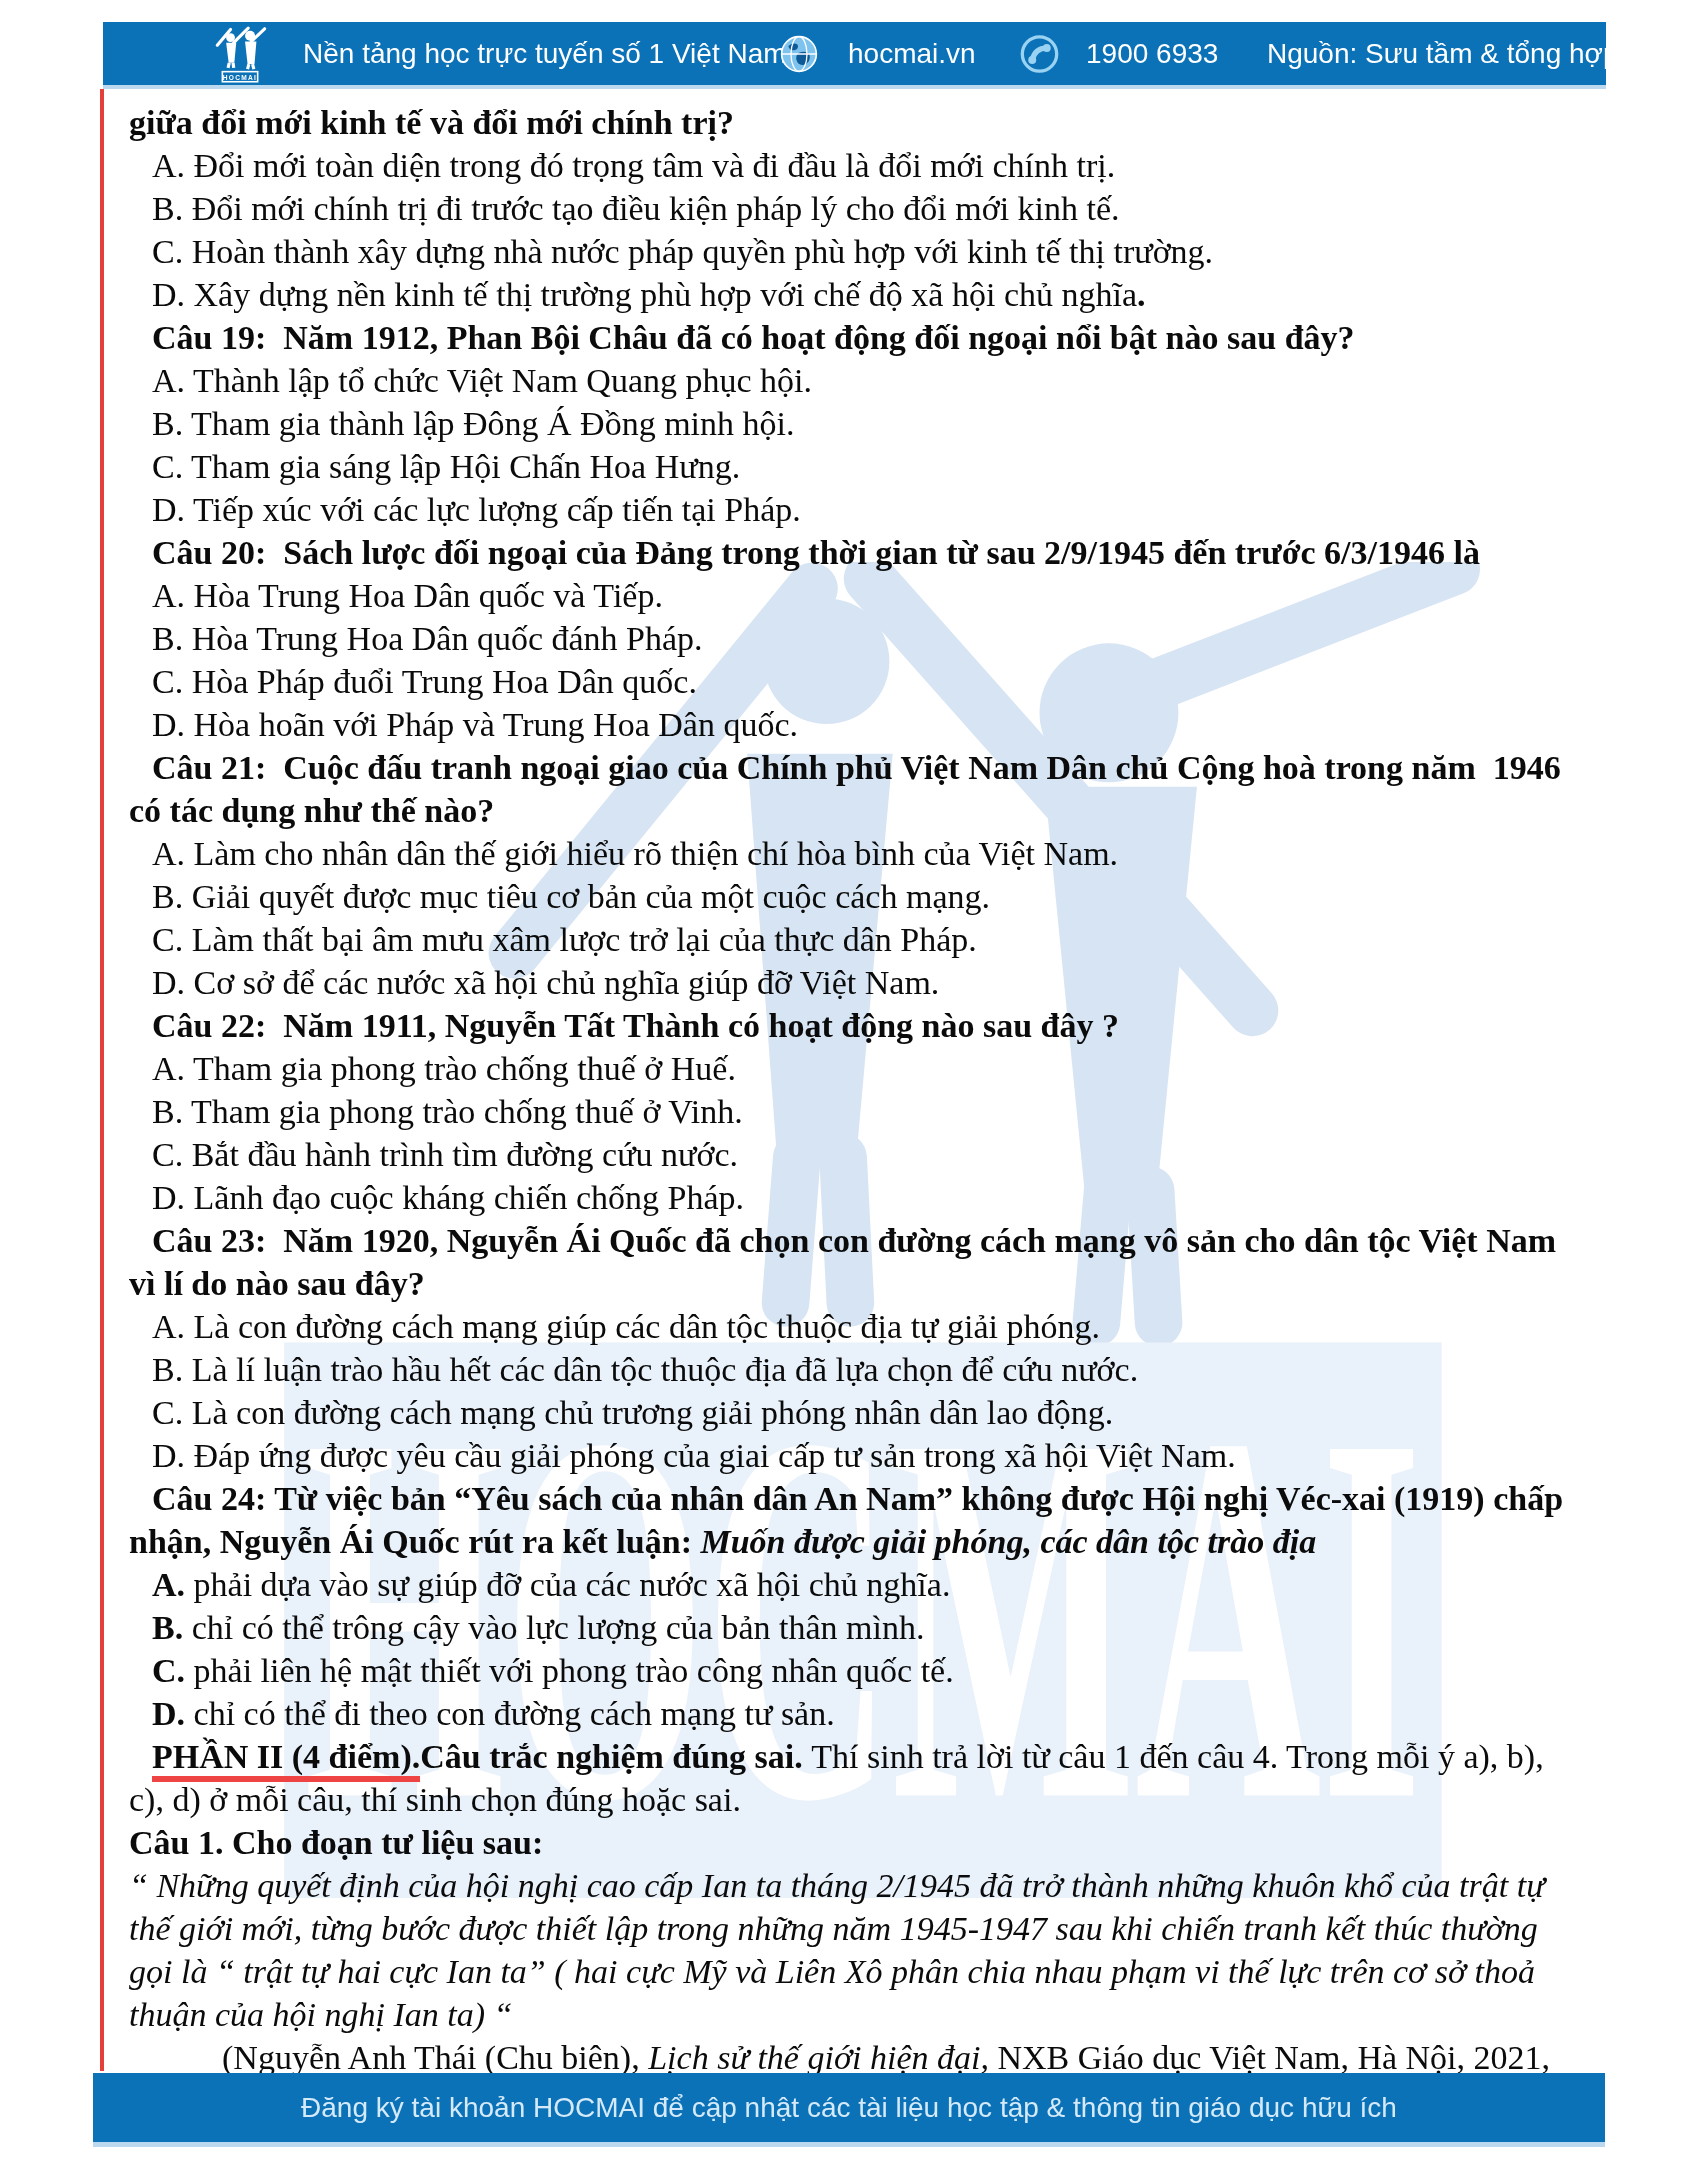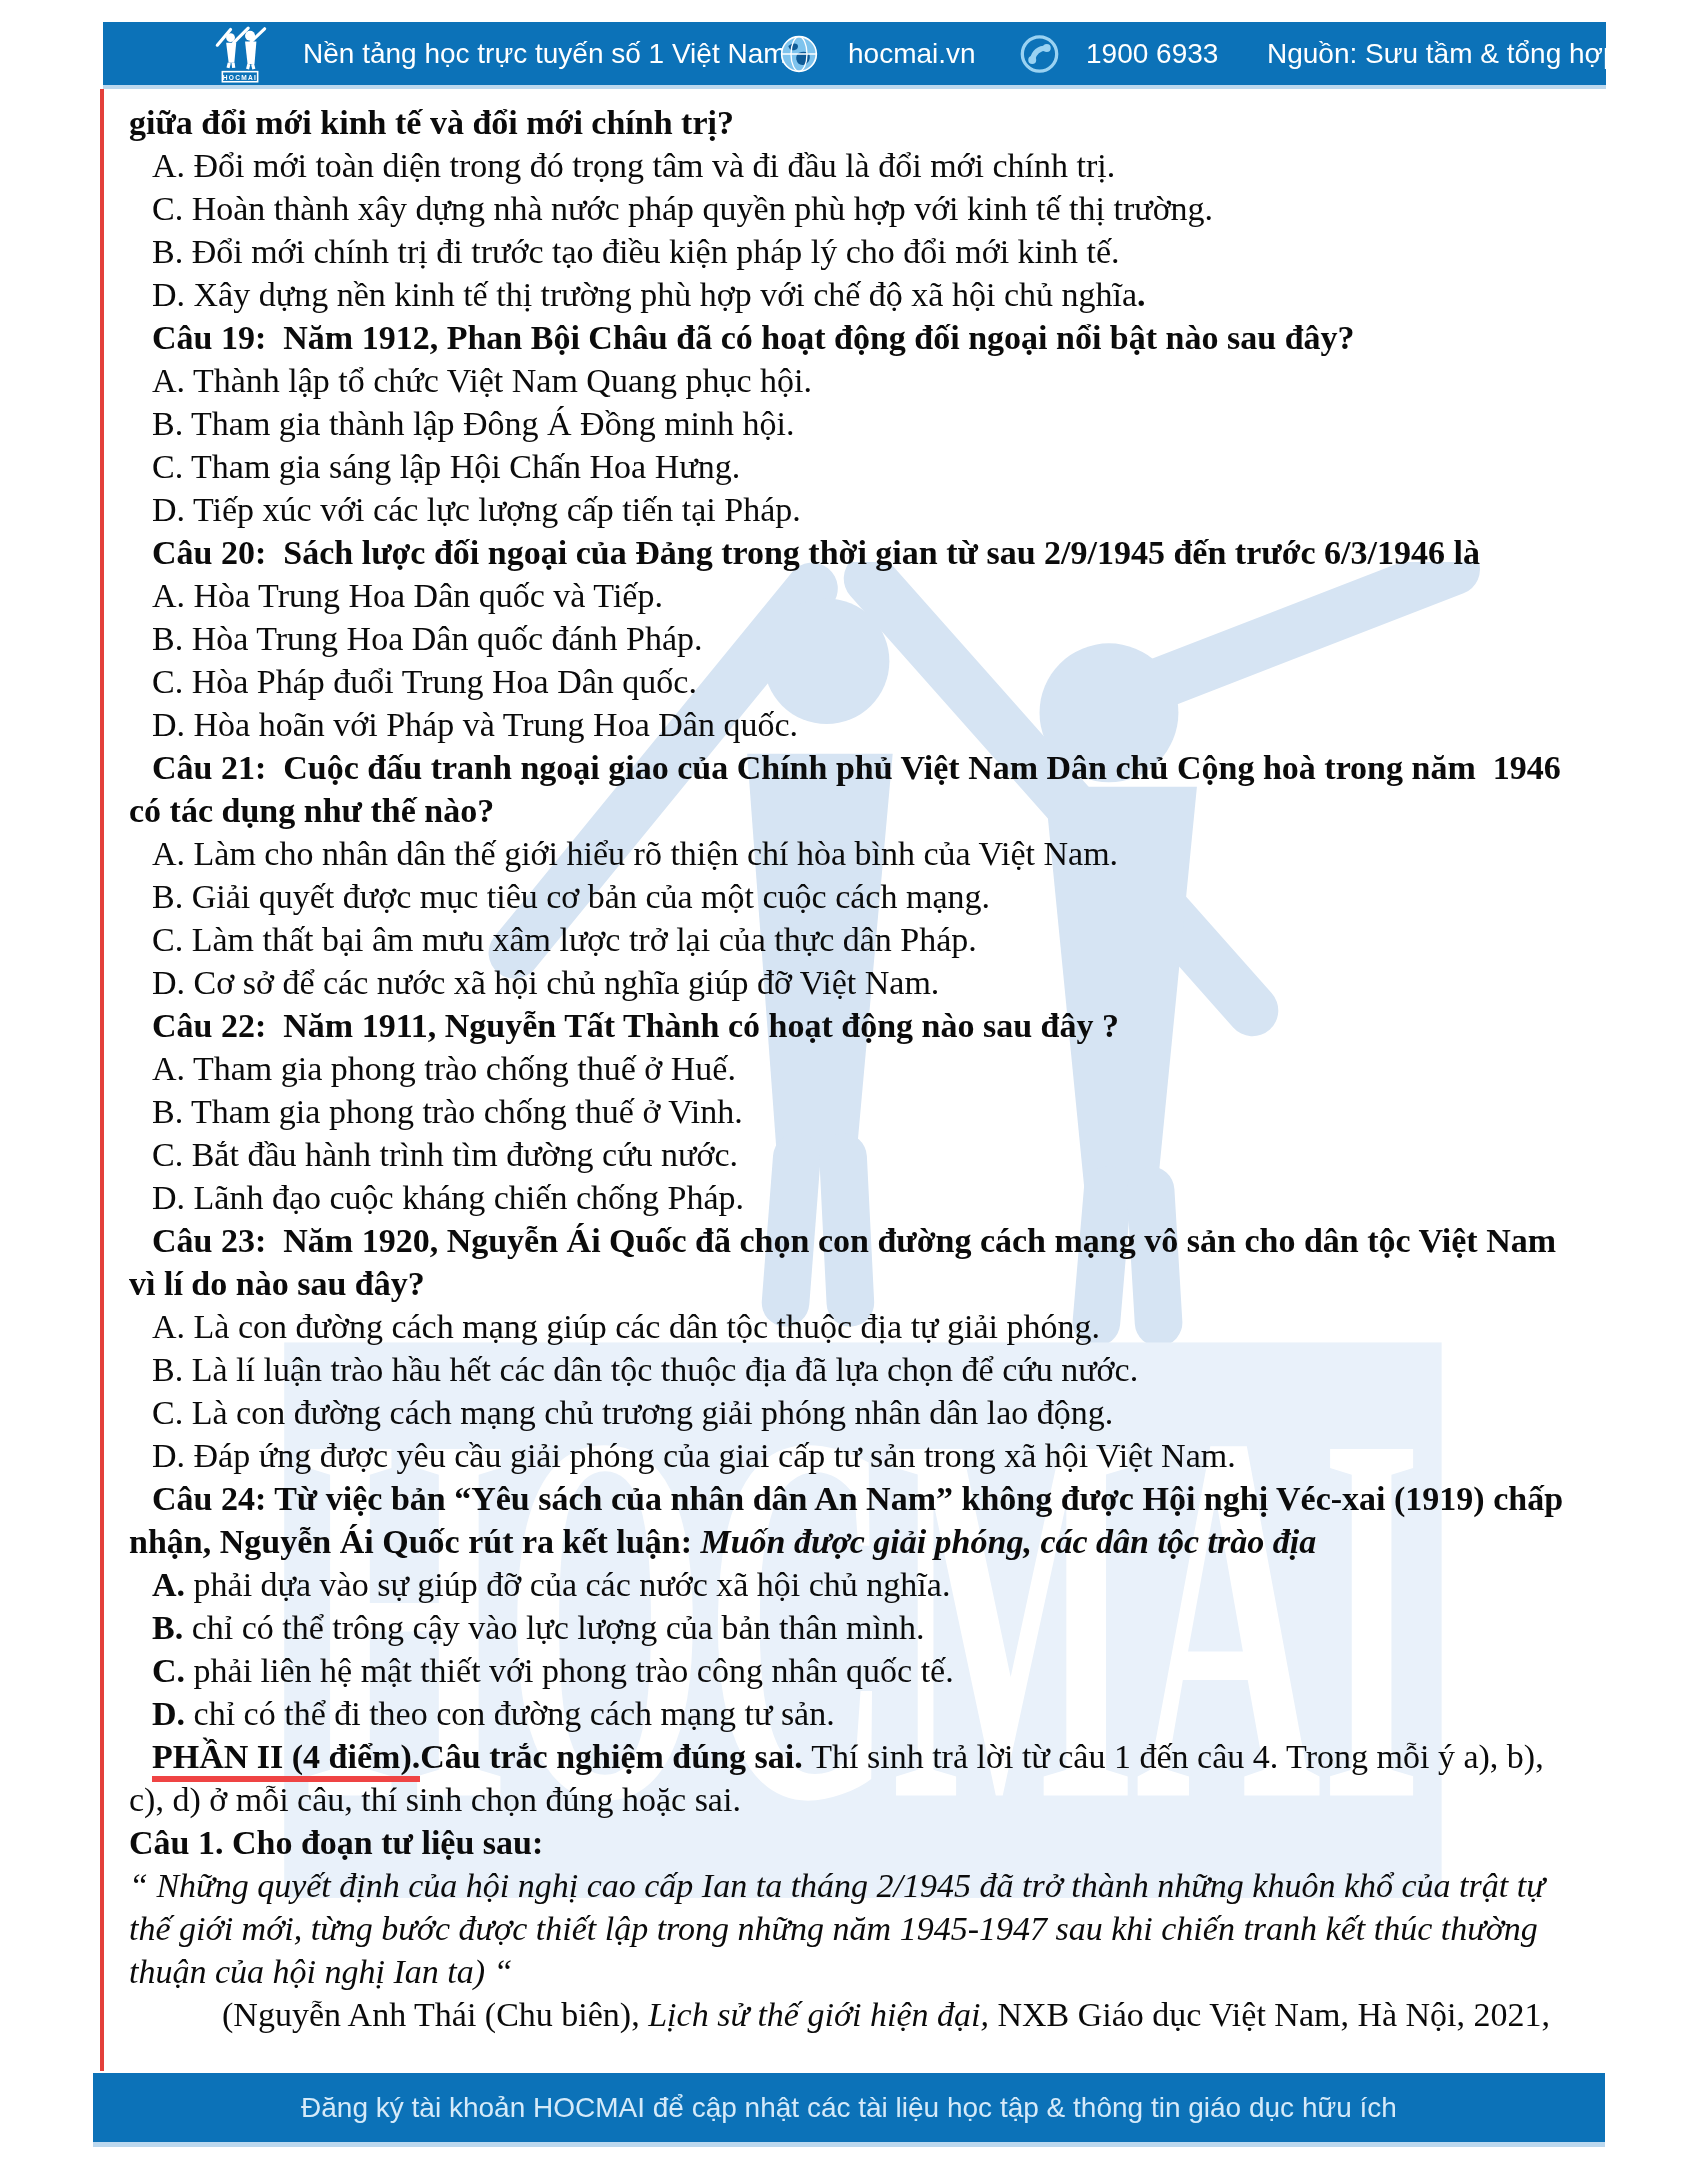--- a/index.html
+++ b/index.html
@@ -113,22 +113,22 @@
     </svg>
     <span class="hdr-item" style="left:967px;">1900 6933</span>
 
     <span class="hdr-item" style="left:1148px;">Nguồn: Sưu tầm &amp; tổng hợp</span>
   </div>
   <div class="topbar-strip"></div>
 
   <div class="content">
       <div class="line m0"><span class="b">giữa đổi mới kinh tế và đổi mới chính trị?</span></div>
       <div class="line m1"><span>A. Đổi mới toàn diện trong đó trọng tâm và đi đầu là đổi mới chính trị.</span></div>
+      <div class="line m1"><span>B. Đổi mới chính trị đi trước tạo điều kiện pháp lý cho đổi mới kinh tế.</span></div>
       <div class="line m1"><span>C. Hoàn thành xây dựng nhà nước pháp quyền phù hợp với kinh tế thị trường.</span></div>
-      <div class="line m1"><span>B. Đổi mới chính trị đi trước tạo điều kiện pháp lý cho đổi mới kinh tế.</span></div>
       <div class="line m1"><span>D. Xây dựng nền kinh tế thị trường phù hợp với chế độ xã hội chủ nghĩa</span><span class="b">.</span></div>
       <div class="line m1"><span class="b">Câu 19:  Năm 1912, Phan Bội Châu đã có hoạt động đối ngoại nổi bật nào sau đây?</span></div>
       <div class="line m1"><span>A. Thành lập tổ chức Việt Nam Quang phục hội.</span></div>
       <div class="line m1"><span>B. Tham gia thành lập Đông Á Đồng minh hội.</span></div>
       <div class="line m1"><span>C. Tham gia sáng lập Hội Chấn Hoa Hưng.</span></div>
       <div class="line m1"><span>D. Tiếp xúc với các lực lượng cấp tiến tại Pháp.</span></div>
       <div class="line m1"><span class="b">Câu 20:  Sách lược đối ngoại của Đảng trong thời gian từ sau 2/9/1945 đến trước 6/3/1946 là</span></div>
       <div class="line m1"><span>A. Hòa Trung Hoa Dân quốc và Tiếp.</span></div>
       <div class="line m1"><span>B. Hòa Trung Hoa Dân quốc đánh Pháp.</span></div>
       <div class="line m1"><span>C. Hòa Pháp đuổi Trung Hoa Dân quốc.</span></div>
@@ -154,20 +154,21 @@
       <div class="line m0"><span class="b">nhận, Nguyễn Ái Quốc rút ra kết luận: </span><span class="b i">Muốn được giải phóng, các dân tộc trào địa</span></div>
       <div class="line m1"><span class="b">A.</span><span> phải dựa vào sự giúp đỡ của các nước xã hội chủ nghĩa.</span></div>
       <div class="line m1"><span class="b">B.</span><span> chỉ có thể trông cậy vào lực lượng của bản thân mình.</span></div>
       <div class="line m1"><span class="b">C.</span><span> phải liên hệ mật thiết với phong trào công nhân quốc tế.</span></div>
       <div class="line m1"><span class="b">D.</span><span> chỉ có thể đi theo con đường cách mạng tư sản.</span></div>
       <div class="line m1"><span class="b u">PHẦN II (4 điểm).</span><span class="b">Câu trắc nghiệm đúng sai. </span><span>Thí sinh trả lời từ câu 1 đến câu 4. Trong mỗi ý a), b),</span></div>
       <div class="line m0"><span>c), d) ở mỗi câu, thí sinh chọn đúng hoặc sai.</span></div>
       <div class="line m0"><span class="b">Câu 1. Cho đoạn tư liệu sau:</span></div>
       <div class="line m0"><span class="i">“ Những quyết định của hội nghị cao cấp Ian ta tháng 2/1945 đã trở thành những khuôn khổ của trật tự</span></div>
       <div class="line m0"><span class="i">thế giới mới, từng bước được thiết lập trong những năm 1945-1947 sau khi chiến tranh kết thúc thường</span></div>
+      <div class="line m0"><span class="i">gọi là “ trật tự hai cực Ian ta” ( hai cực Mỹ và Liên Xô phân chia nhau phạm vi thế lực trên cơ sở thoả</span></div>
       <div class="line m0"><span class="i">thuận của hội nghị Ian ta) “</span></div>
       <div class="line m2"><span>(Nguyễn Anh Thái (Chu biên), </span><span class="i">Lịch sử thế giới hiện đại,</span><span> NXB Giáo dục Việt Nam, Hà Nội, 2021,</span></div>
     </div>
 
   <div class="botbar">
     <span class="footer-text">Đăng ký tài khoản HOCMAI để cập nhật các tài liệu học tập &amp; thông tin giáo dục hữu ích</span>
   </div>
   <div class="botbar-strip"></div>
 
 </div>

